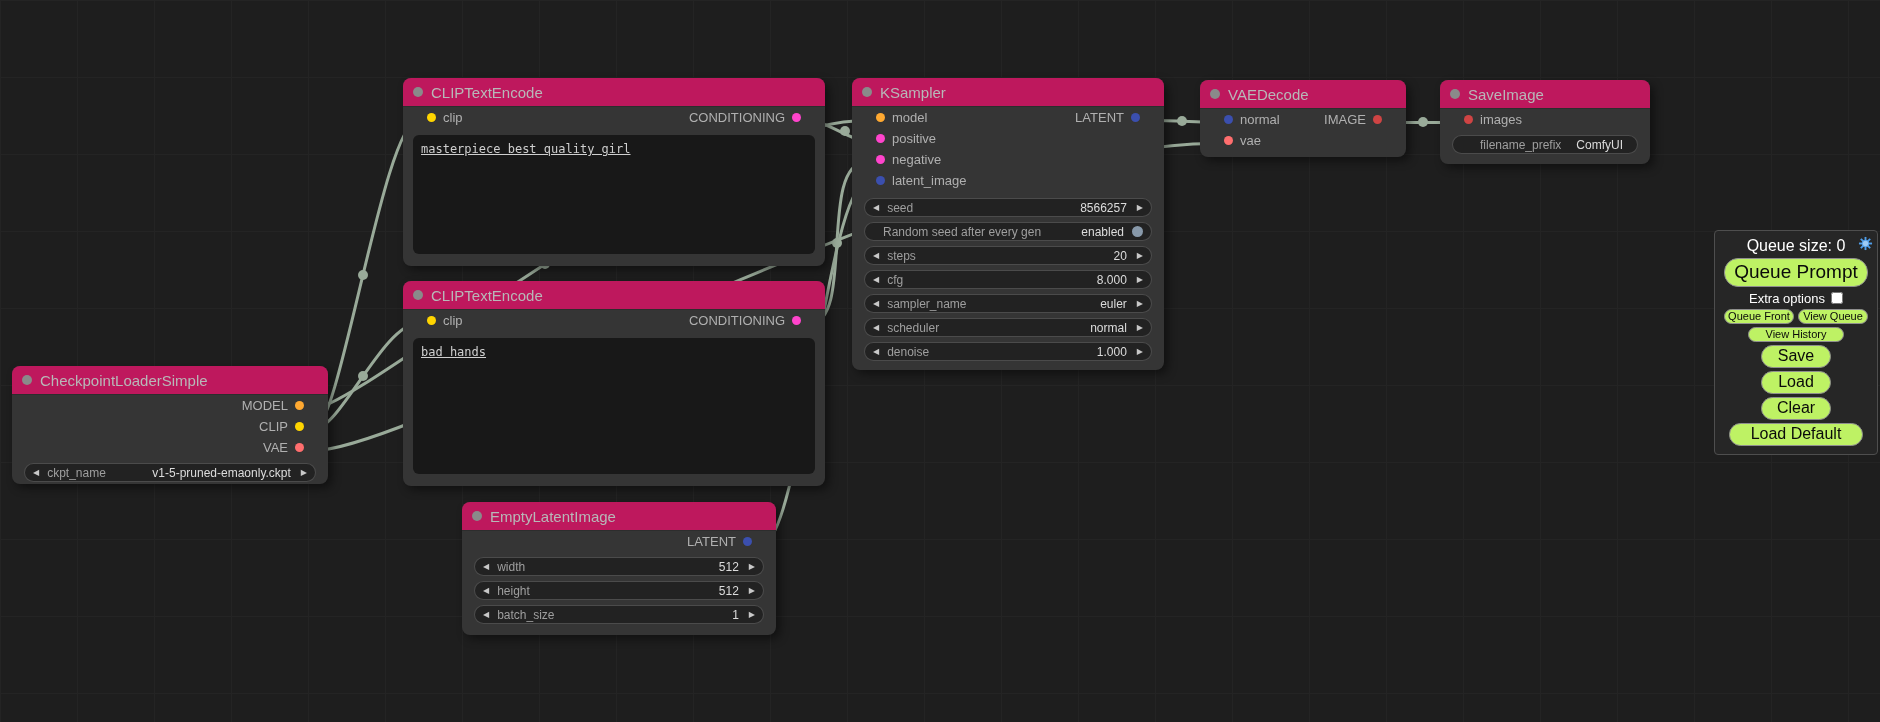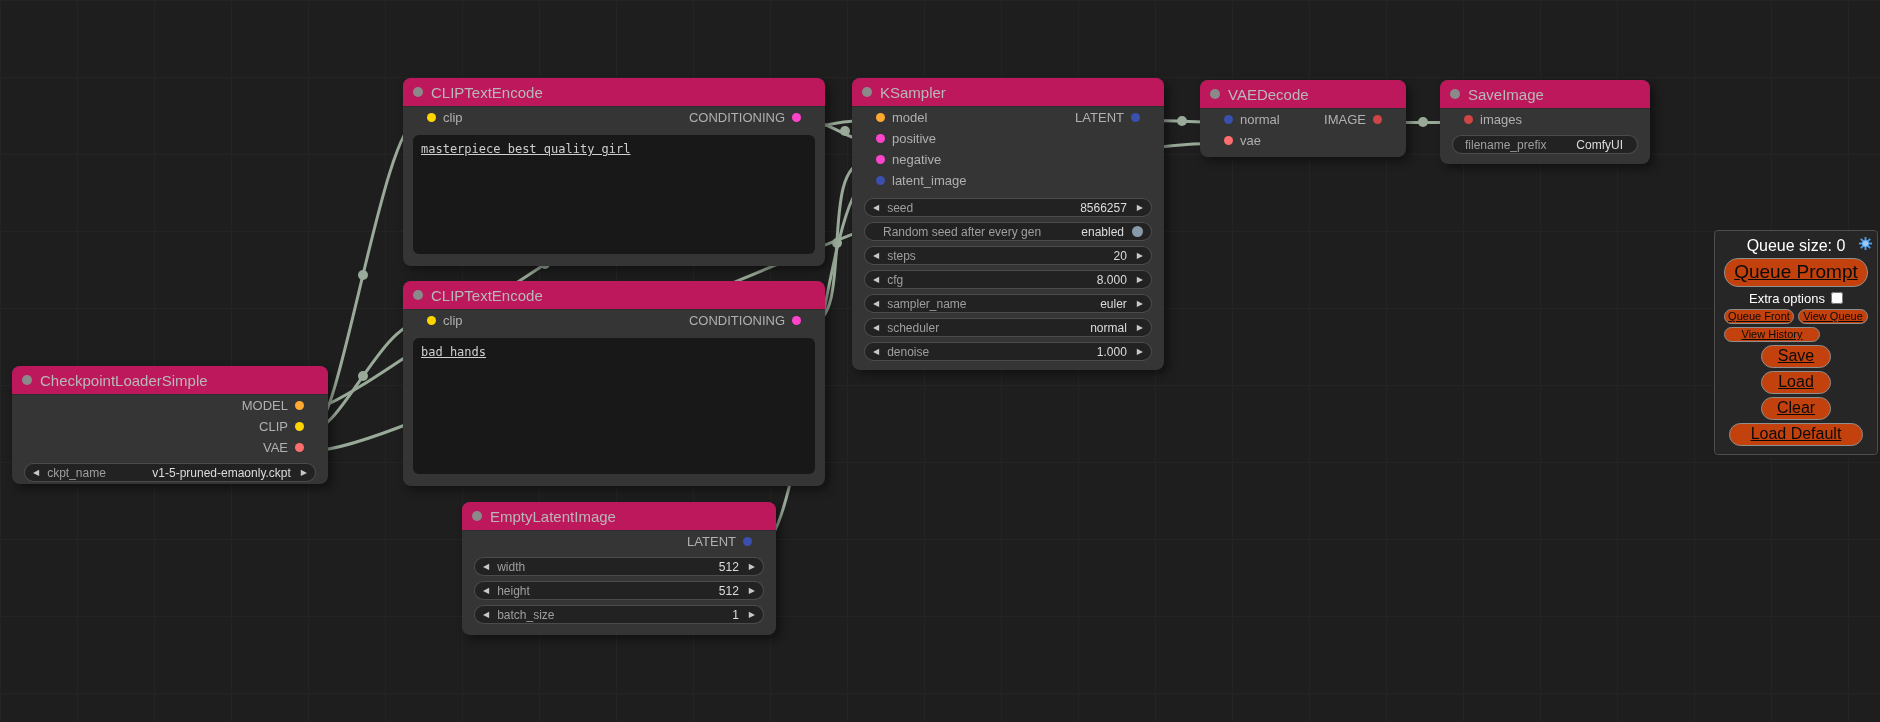--- a/index.html
+++ b/index.html
@@ -45,21 +45,21 @@
     background:#222222;
     border:1px solid rgba(115,115,115,.5);
     border-radius:10px;
     display:flex; align-items:center;
     padding:0 8px; font-size:12px;
   }
   .warrow { font-size:8px; line-height:1; color:#c8c8c8; font-family:"DejaVu Sans", sans-serif; }
   .wlabel { color:#9f9f9f; margin-left:8px; flex:1; white-space:nowrap; }
   .wvalue { color:#dcdcdc; margin-right:10px; white-space:nowrap; }
   .widget.text { padding:0 12px; }
-  .widget.text .wlabel { margin-left:0; }
+  .widget.text .wlabel { margin-left:0;text-align:center; }
   .widget.text .wvalue { margin-right:2px; }
   .widget.toggle .wlabel { margin-left:10px; }
   .widget.toggle .wvalue { margin-right:8px; }
   .knob { width:11px; height:11px; border-radius:50%; flex:0 0 11px; }
 
   .prompt {
     flex:1; margin:4px 10px 12px;
     background:#181818; border:none; outline:none; resize:none;
     border-radius:6px; padding:6px 8px;
     color:#cfcfcf; font-family:"DejaVu Sans Mono", monospace; font-size:12px;
@@ -70,27 +70,27 @@
   #menu {
     position:absolute; left:1714px; top:230px; width:164px; z-index:3;
     background:#262626; border:1px solid #4e4e4e; border-radius:4px;
     display:flex; flex-direction:column; align-items:center; gap:3px;
     padding:5px 9px 8px; color:#ffffff;
   }
   .menu-header { width:100%; position:relative; text-align:center; font-size:16px; height:19px; line-height:19px; }
   .gear { position:absolute; right:-5px; top:0px; cursor:pointer; line-height:0; }
   #menu button {
     font-family:"Liberation Sans", sans-serif;
-    background:#c2410c; color:#0a0a0a;
-    border:1px solid #8f8f8f; border-radius:14px; cursor:pointer;text-decoration:underline;
+    background:#bef264; color:#0a0a0a;
+    border:1px solid #8f8f8f; border-radius:14px; cursor:pointer;
   }
   .btn-primary { width:100%; font-size:19px; padding:2px 0 3px; }
   .extra-row { display:flex; align-items:center; gap:6px; font-size:13px; height:16px; }
   .extra-row input { width:12px; height:12px; }
-  .btn-row { display:flex; width:100%; gap:4px; }
+  .btn-row { display:flex; width:100%; gap:4px; justify-content:center; }
   .btn-small { flex:1; font-size:11px; padding:0 0 1px; }
   .btn-vh { flex:0 0 96px; }
   .btn-mid { font-size:16px; padding:1px 13px 2px; min-width:70px; }
   .btn-wide { min-width:134px; }
 </style>
 </head>
 <body>
 
 <svg id="wires" width="1880" height="722">
   <path d="M314,408.5 C360,408 700,120 866,120.5" stroke="#99aa99"></path>

